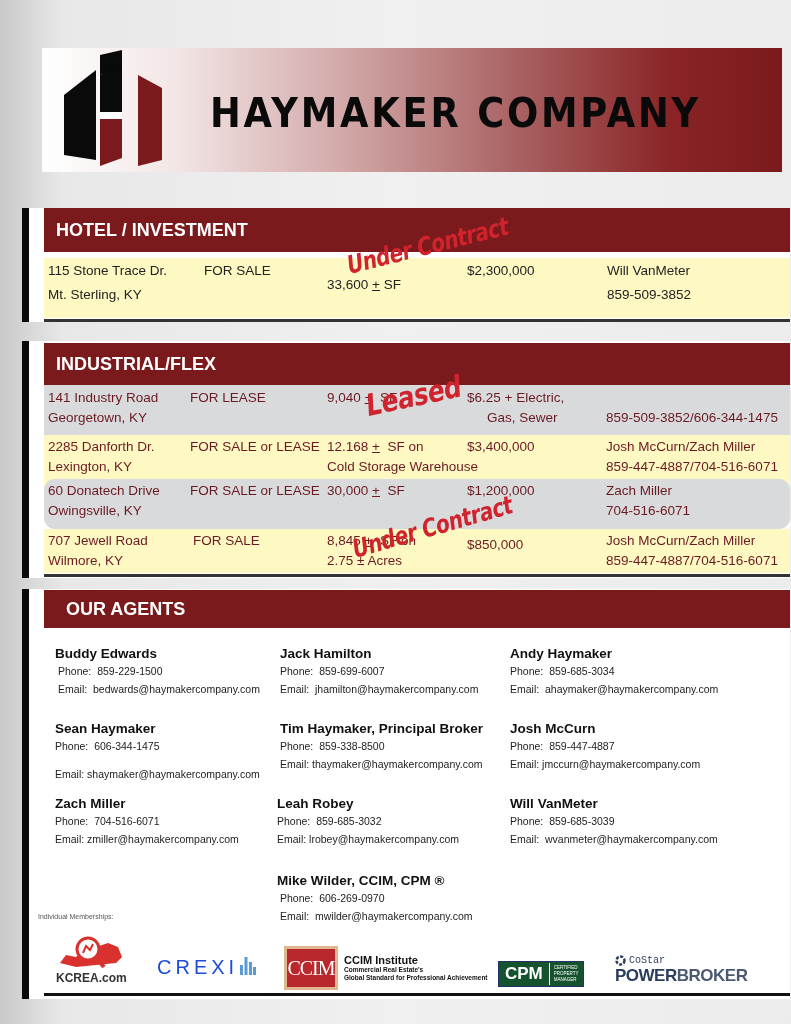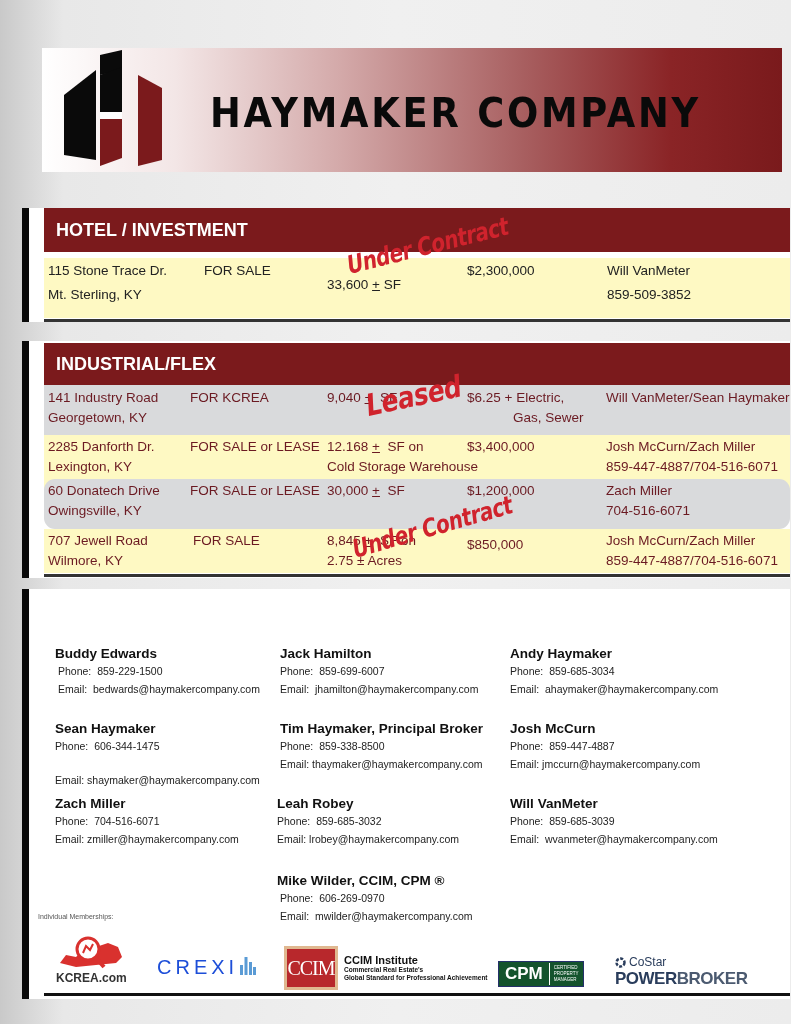--- a/index.html
+++ b/index.html
@@ -72,21 +72,21 @@
     display: flex; align-items: center; justify-content: center; letter-spacing: -1px;
   }
   .ccim-title { font-weight: bold; font-size: 11px; color: #111; }
   .ccim-sub { font-size: 6.5px; color: #111; font-weight: bold; line-height: 8px; }
   .cpm-box {
     width: 86px; height: 26px; background: #14532d; color: #fff;
     display: flex; align-items: center; border: 1px solid #24306a;
   }
   .cpm-big { font-weight: bold; font-size: 17px; padding: 0 6px 0 6px; border-right: 1px solid #fff; height: 22px; display:flex; align-items:center;}
   .cpm-small { font-size: 4.5px; line-height: 6px; padding-left: 4px; }
-  .costar { font-size: 12px; color: #2a3d5c; font-family: Liberation Sans, sans-serif; }
+  .costar { font-size: 10px; color: #2a3d5c; font-family: Liberation Mono, monospace; }
   .powerbroker { font-size: 17px; font-weight: bold; color: #2a3d5c; letter-spacing: -0.5px; }
   .powerbroker .b { color: #4b5a70; }
 </style>
 </head>
 <body>
 
 <div class="abs banner"></div>
 <svg class="abs logo" viewBox="0 0 110 120">
   <polygon points="4,45 36,20 36,110 4,105" fill="#0a0a0a"></polygon>
   <polygon points="40,5 62,0 62,20 40,25" fill="#0a0a0a"></polygon>
@@ -113,27 +113,27 @@
   <div class="bottom-rule" style="top:111px;"></div>
 </div>
 <div class="stamp" style="left:351px; top:256px; font-size:20px; transform: rotate(-14deg) scaleY(1.25);">Under Contract</div>
 
 <div class="abs section" style="top:341px; height:237px;">
   <div class="section-head" style="top:2px; height:42px;">INDUSTRIAL/FLEX</div>
 
   <div class="row gray" style="top:44px; height:50px;">
     <div class="cell red-text" style="left:4px; top:3px;">141 Industry Road</div>
     <div class="cell red-text" style="left:4px; top:23px;">Georgetown, KY</div>
-    <div class="cell red-text" style="left:146px; top:3px;">FOR KCREA</div>
+    <div class="cell red-text" style="left:146px; top:3px;">FOR LEASE</div>
     <div class="cell red-text" style="left:283px; top:3px;">
       <span>9,040</span>&nbsp;<span class="pm">+</span><span style="white-space:pre">  SF</span>
     </div>
     <div class="cell red-text" style="left:423px; top:3px;">$6.25 + Electric,</div>
-    <div class="cell red-text" style="left:469px; top:23px;">Gas, Sewer</div>
-    <div class="cell red-text" style="left:562px; top:3px;">Will VanMeter/Sean Haymaker</div>
+    <div class="cell red-text" style="left:443px; top:23px;">Gas, Sewer</div>
+    <div class="cell red-text" style="left:562px; top:23px;">859-509-3852/606-344-1475</div>
   </div>
 
   <div class="row white" style="top:94px; height:58px;">
     <div class="cell red-text" style="left:4px; top:2px;">2285 Danforth Dr.</div>
     <div class="cell red-text" style="left:4px; top:22px;">Lexington, KY</div>
     <div class="cell red-text" style="left:146px; top:2px;">FOR SALE or LEASE</div>
     <div class="cell red-text" style="left:283px; top:2px;">
       <span>12.168</span>&nbsp;<span class="pm">+</span><span style="white-space:pre">  SF on</span>
     </div>
     <div class="cell red-text" style="left:283px; top:22px;">Cold Storage Warehouse</div>
@@ -166,20 +166,21 @@
     <div class="cell red-text" style="left:562px; top:2px;">Josh McCurn/Zach Miller</div>
     <div class="cell red-text" style="left:562px; top:22px;">859-447-4887/704-516-6071</div>
   </div>
 
   <div class="bottom-rule" style="top:233px;"></div>
 </div>
 <div class="stamp" style="left:370px; top:394px; font-size:25px; transform: rotate(-12deg) scaleY(1.2);">Leased</div>
 <div class="stamp" style="left:357px; top:540px; font-size:20px; transform: rotate(-16deg) scaleY(1.25);">Under Contract</div>
 
 <div class="abs section" style="top:589px; height:410px;">
+  <div class="section-head" style="top:1px; height:38px; padding-left:22px;">OUR AGENTS</div>
   <div class="bottom-rule" style="top:404px; height:3px; background:#111;"></div>
 </div>
 
 <div class="agent" style="left:55px; top:646px;">
   <div class="agent-name">Buddy Edwards</div>
   <div class="agent-line" style="margin-left:3px;"><span>Phone:</span>&nbsp; <span>859-229-1500</span></div>
   <div class="agent-line" style="margin-left:3px; margin-top:6px;"><span>Email:</span>&nbsp; <span>bedwards@haymakercompany.com</span></div>
 </div>
 <div class="agent" style="left:280px; top:646px;">
   <div class="agent-name">Jack Hamilton</div>
@@ -188,21 +189,21 @@
 </div>
 <div class="agent" style="left:510px; top:646px;">
   <div class="agent-name">Andy Haymaker</div>
   <div class="agent-line"><span>Phone:</span>&nbsp; <span>859-685-3034</span></div>
   <div class="agent-line" style="margin-top:6px;"><span>Email:</span>&nbsp; <span>ahaymaker@haymakercompany.com</span></div>
 </div>
 
 <div class="agent" style="left:55px; top:721px;">
   <div class="agent-name">Sean Haymaker</div>
   <div class="agent-line"><span>Phone:</span>&nbsp; <span>606-344-1475</span></div>
-  <div class="agent-line" style="margin-top:22px;"><span>Email:</span> <span>shaymaker@haymakercompany.com</span></div>
+  <div class="agent-line" style="margin-top:16px;"><span>Email:</span> <span>shaymaker@haymakercompany.com</span></div>
 </div>
 <div class="agent" style="left:280px; top:721px;">
   <div class="agent-name">Tim Haymaker, Principal Broker</div>
   <div class="agent-line"><span>Phone:</span>&nbsp; <span>859-338-8500</span></div>
   <div class="agent-line" style="margin-top:6px;"><span>Email:</span> <span>thaymaker@haymakercompany.com</span></div>
 </div>
 <div class="agent" style="left:510px; top:721px;">
   <div class="agent-name">Josh McCurn</div>
   <div class="agent-line"><span>Phone:</span>&nbsp; <span>859-447-4887</span></div>
   <div class="agent-line" style="margin-top:6px;"><span>Email:</span> <span>jmccurn@haymakercompany.com</span></div>

